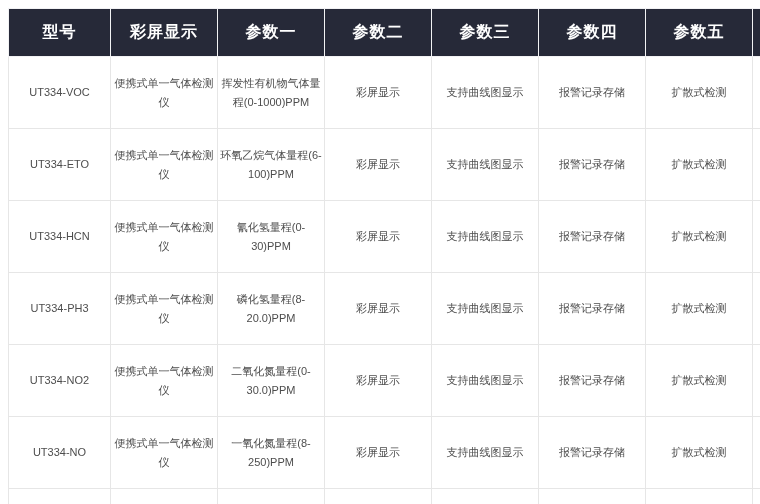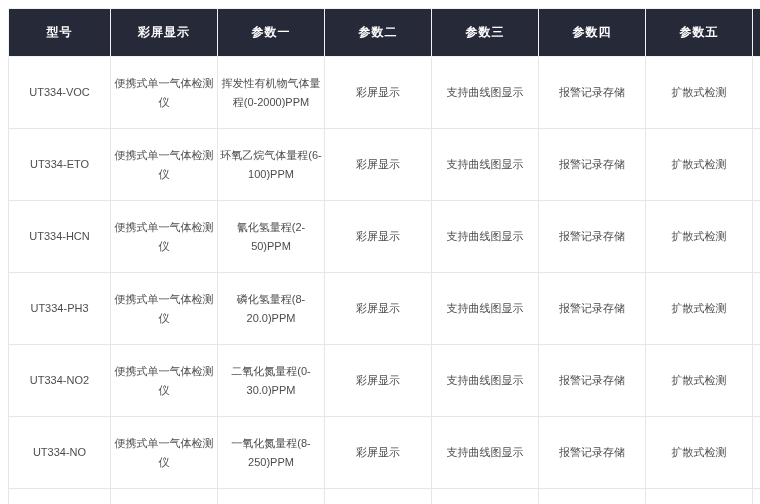--- a/index.html
+++ b/index.html
@@ -23,21 +23,21 @@
   }
   table.spec th, table.spec td {
     border: 1px solid #e6e6e6;
     text-align: center;
     vertical-align: middle;
     overflow: hidden;
   }
   table.spec th {
     background: #262938;
     color: #ffffff;
-    font-size: 12px;
+    font-size: 16px;
     font-weight: 700;
     height: 48px;
     border-color: #f2f2f4;
     letter-spacing: 1px;
   }
   table.spec td {
     background: #ffffff;
     color: #4d4d4d;
     font-size: 11px;
     line-height: 19px;
@@ -72,41 +72,41 @@
         <th>参数三</th>
         <th>参数四</th>
         <th>参数五</th>
         <th></th>
       </tr>
     </thead>
     <tbody>
       <tr>
         <td>UT334-VOC</td>
         <td>便携式单一气体检测仪</td>
-        <td>挥发性有机物气体量程(0-2000)PPM</td>
+        <td>挥发性有机物气体量程(0-1000)PPM</td>
         <td>彩屏显示</td>
         <td>支持曲线图显示</td>
         <td>报警记录存储</td>
         <td>扩散式检测</td>
         <td></td>
       </tr>
       <tr>
         <td>UT334-ETO</td>
         <td>便携式单一气体检测仪</td>
         <td>环氧乙烷气体量程(6-100)PPM</td>
         <td>彩屏显示</td>
         <td>支持曲线图显示</td>
         <td>报警记录存储</td>
         <td>扩散式检测</td>
         <td></td>
       </tr>
       <tr>
         <td>UT334-HCN</td>
         <td>便携式单一气体检测仪</td>
-        <td>氰化氢量程(2-50)PPM</td>
+        <td>氰化氢量程(0-30)PPM</td>
         <td>彩屏显示</td>
         <td>支持曲线图显示</td>
         <td>报警记录存储</td>
         <td>扩散式检测</td>
         <td></td>
       </tr>
       <tr>
         <td>UT334-PH3</td>
         <td>便携式单一气体检测仪</td>
         <td>磷化氢量程(8-20.0)PPM</td>

